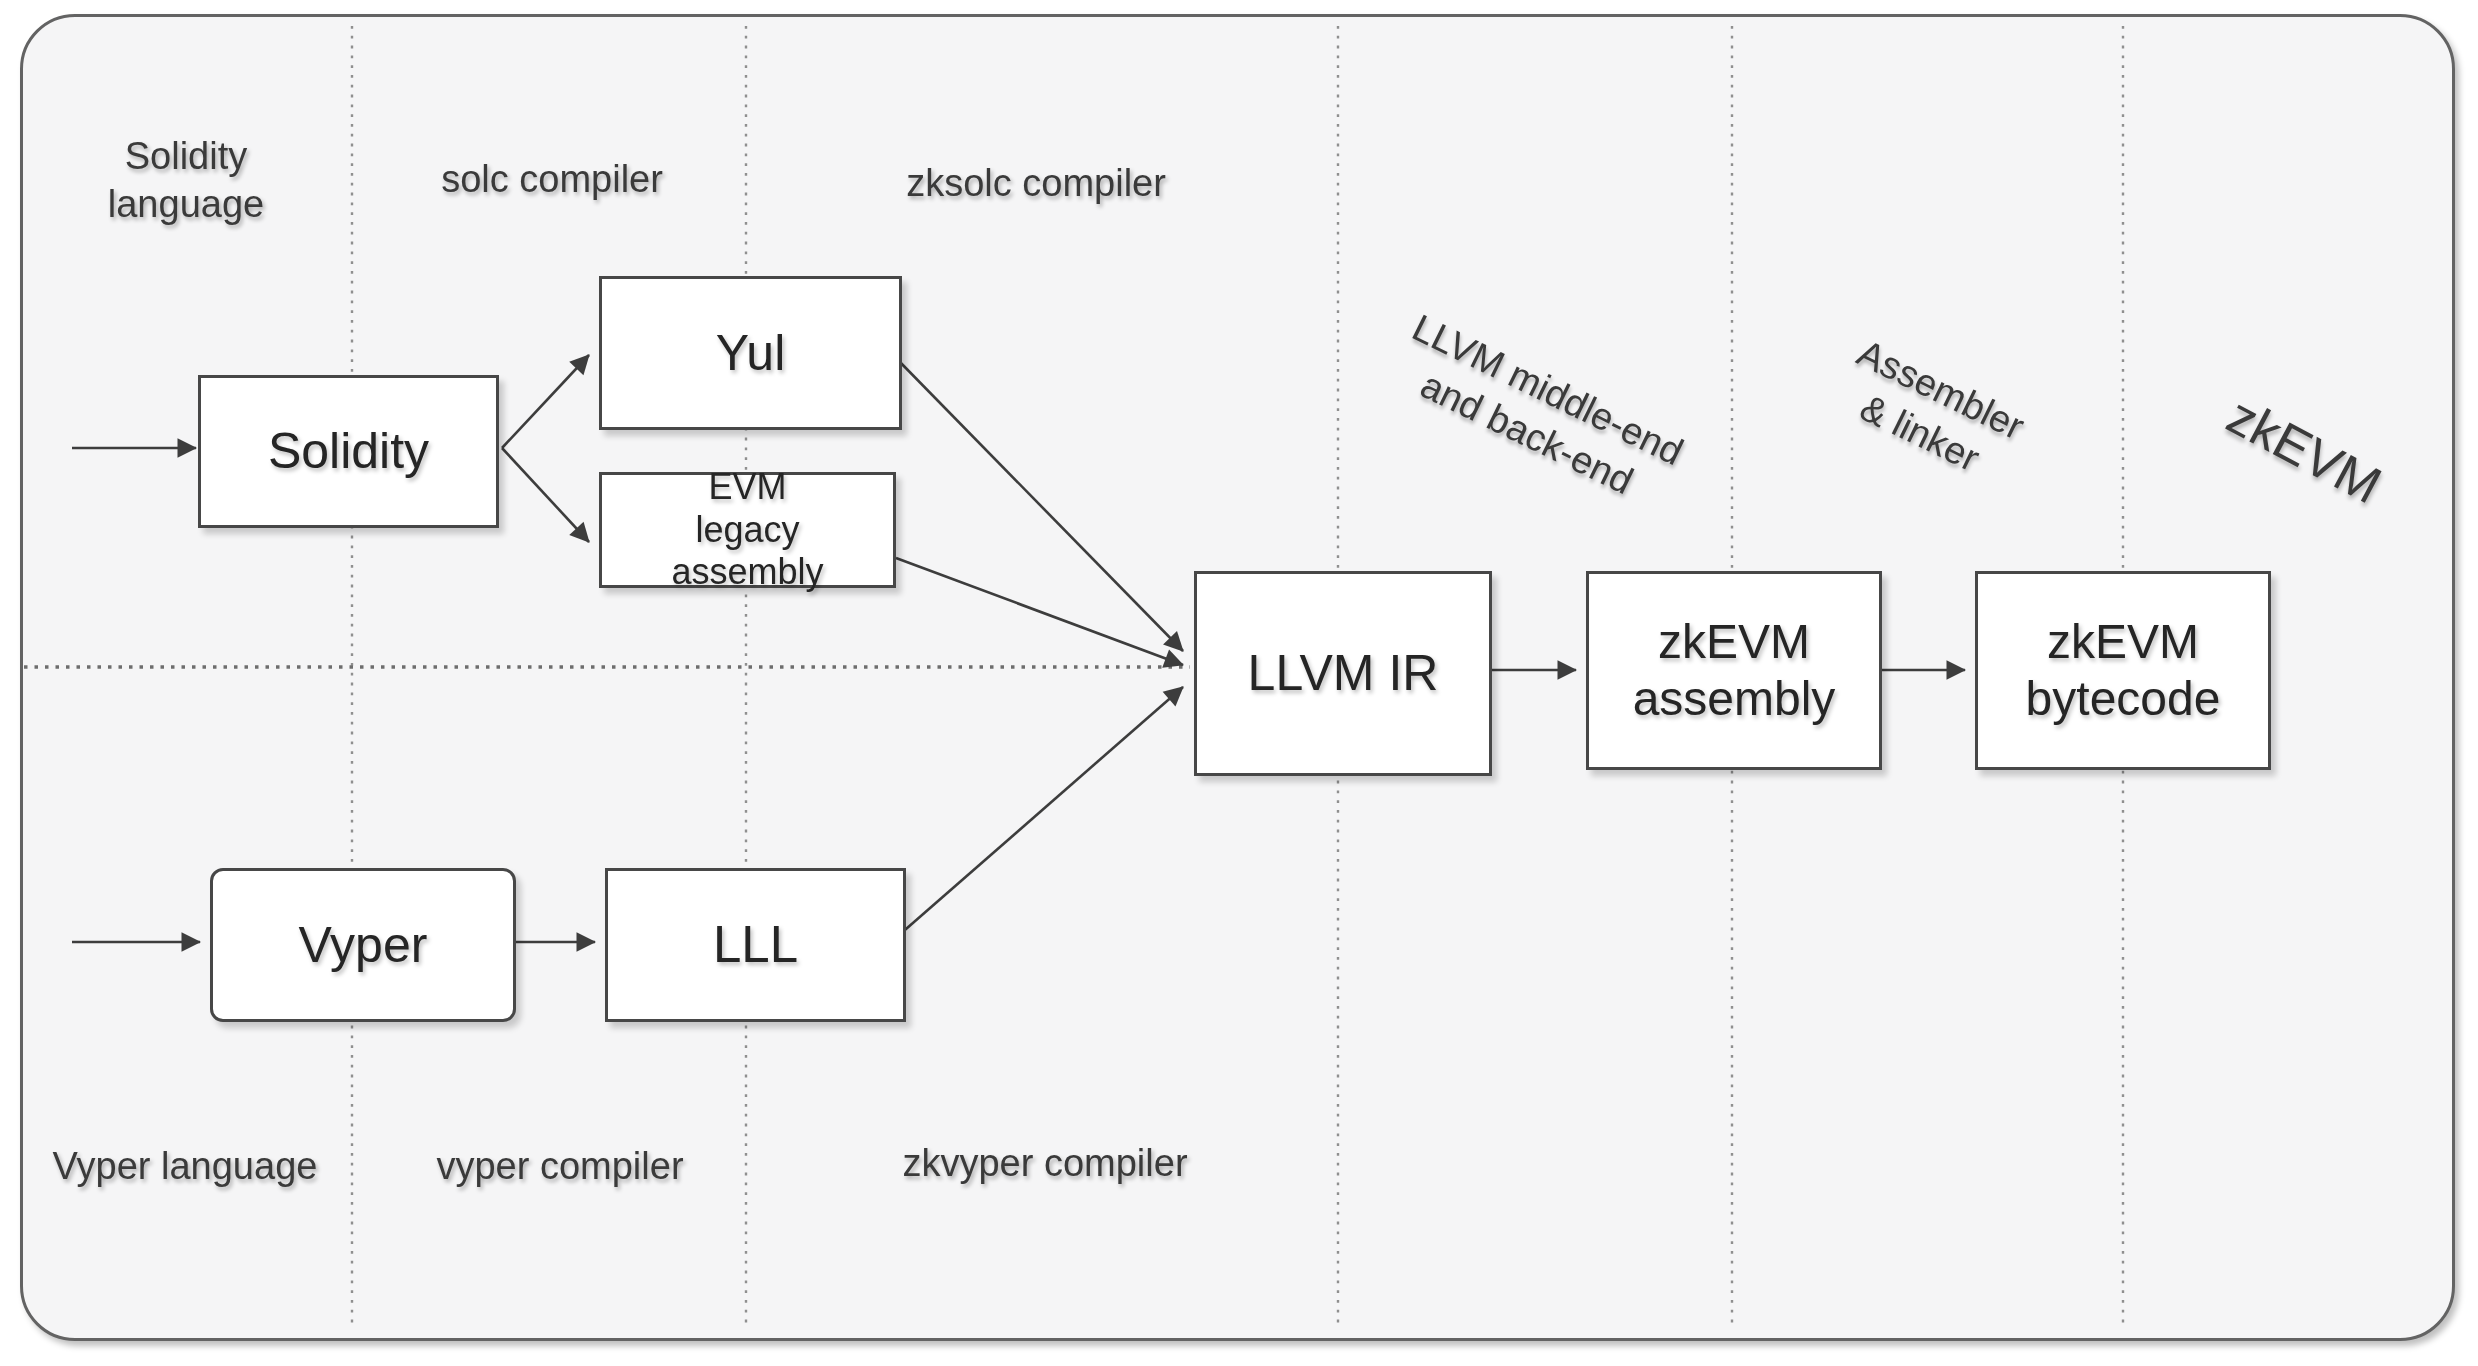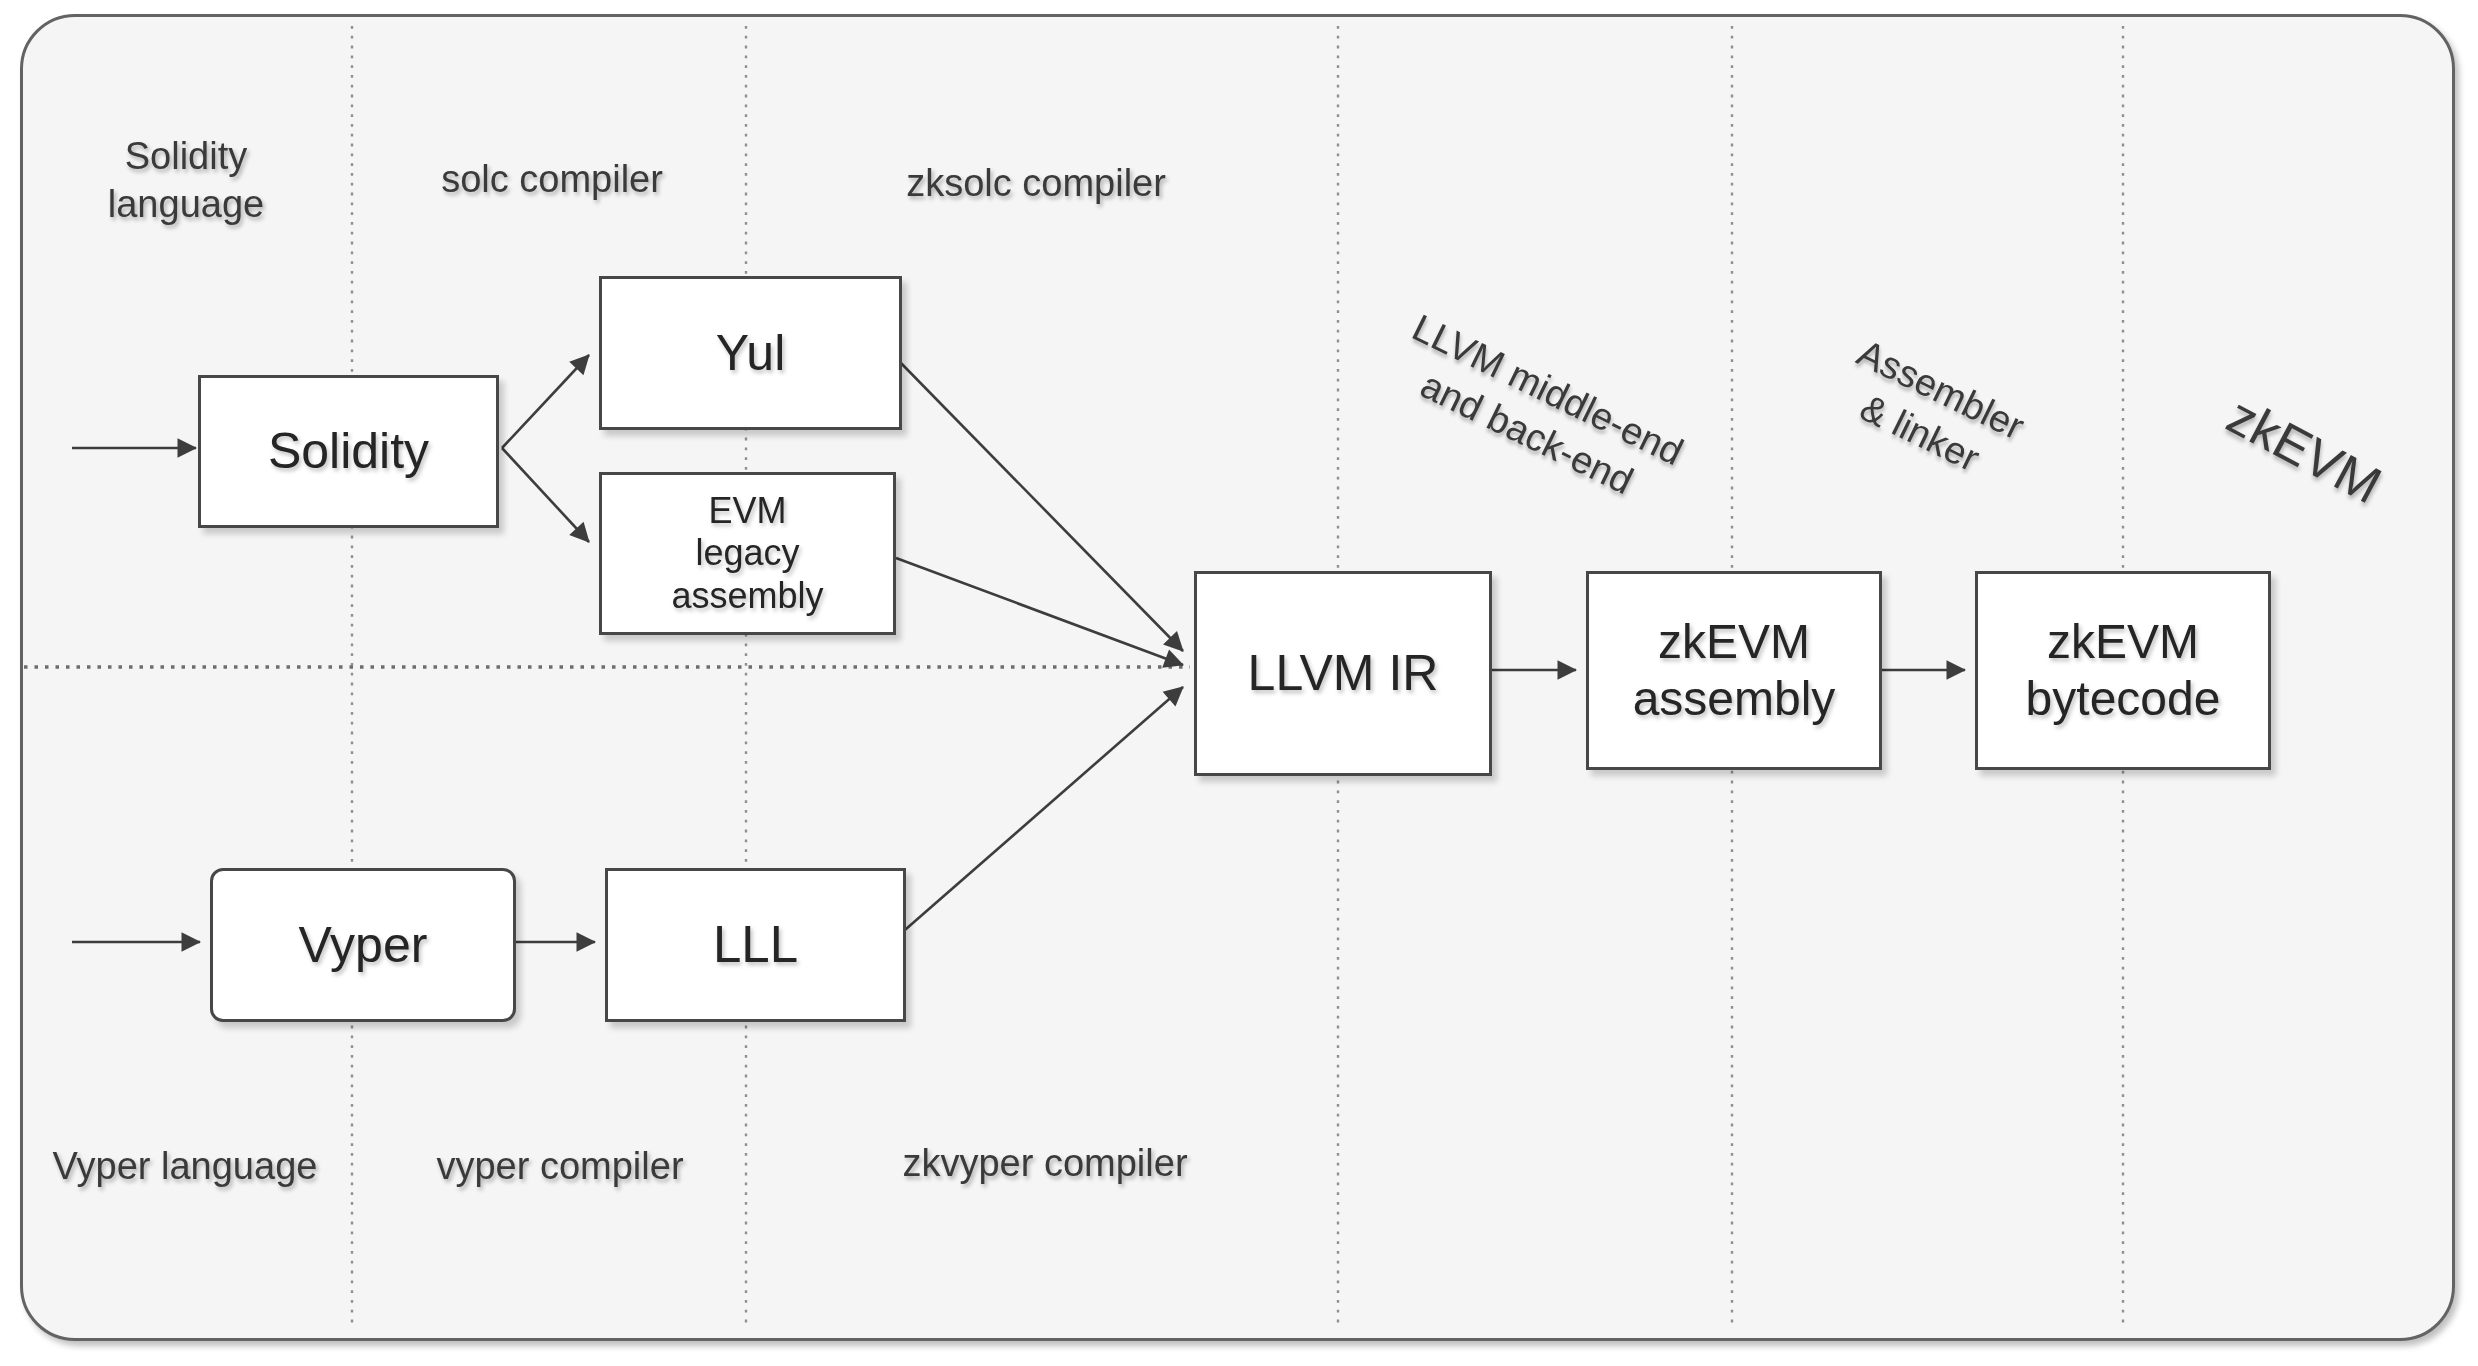--- a/index.html
+++ b/index.html
@@ -23,21 +23,21 @@
     position:absolute;z-index:2;transform:translate(-50%,-50%);
     text-align:center;color:#3a3a3a;font-size:38px;line-height:1.26;
     text-shadow:2px 3px 4px rgba(0,0,0,0.3);
   }
   .nowrap{white-space:nowrap;}
   .rot26{transform:translate(-50%,-50%) rotate(26deg);}
   .rot28{transform:translate(-50%,-50%) rotate(28deg);}
   
   .n-solidity{left:198px;top:375px;width:295px;height:147px;font-size:50px;}
   .n-yul{left:599px;top:276px;width:297px;height:148px;font-size:50px;}
-  .n-evm{left:599px;top:472px;width:297px;height:163px;font-size:36px;padding:0 52px;box-sizing:border-box;}
+  .n-evm{left:599px;top:472px;width:297px;height:116px;font-size:36px;padding:0 52px;box-sizing:border-box;}
   .n-llvm{left:1194px;top:571px;width:292px;height:199px;font-size:50px;}
   .n-zkasm{left:1586px;top:571px;width:296px;height:199px;font-size:48px;padding:4px 40px;box-sizing:border-box;}
   .n-zkbyte{left:1975px;top:571px;width:296px;height:199px;font-size:48px;padding:0 34px;box-sizing:border-box;}
   .n-vyper{left:210px;top:868px;width:300px;height:148px;font-size:50px;border-radius:13px;}
   .n-lll{left:605px;top:868px;width:295px;height:148px;font-size:51px;}
   
   .l-sol-lang{left:186px;top:181px;width:200px;}
   .l-solc{left:552px;top:180px;}
   .l-zksolc{left:1036px;top:184px;}
   .l-llvm-stage{left:1537px;top:412px;width:315px;}

